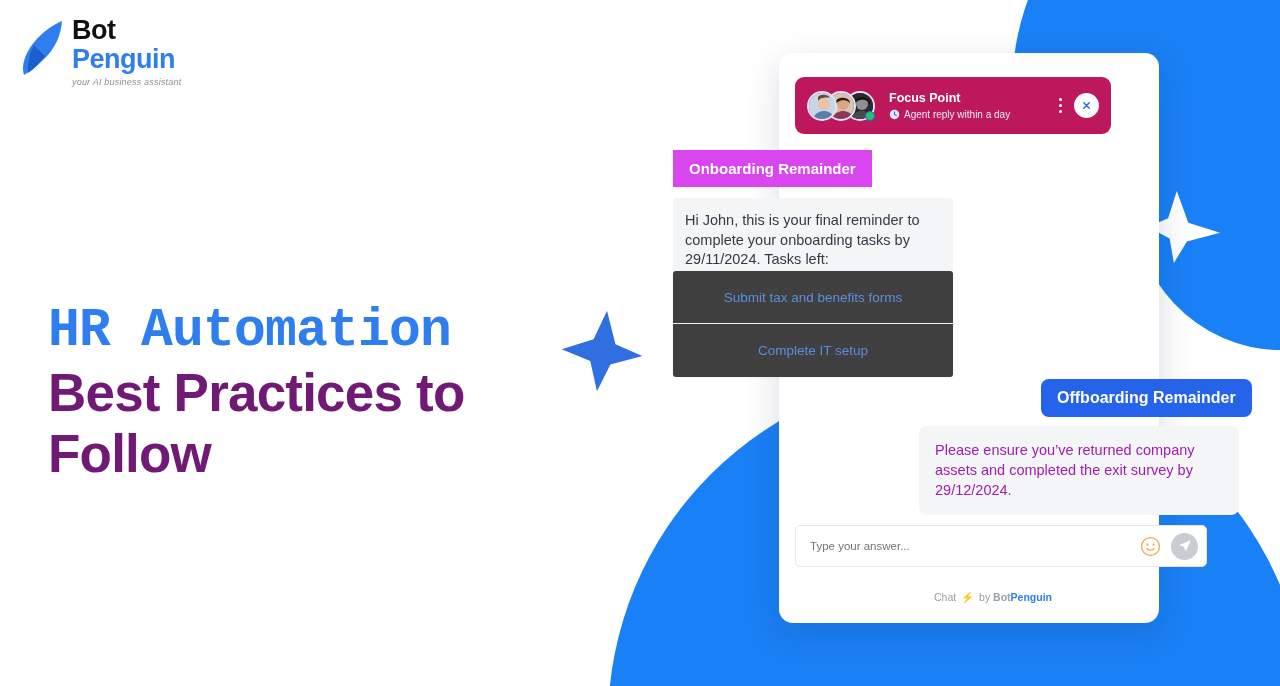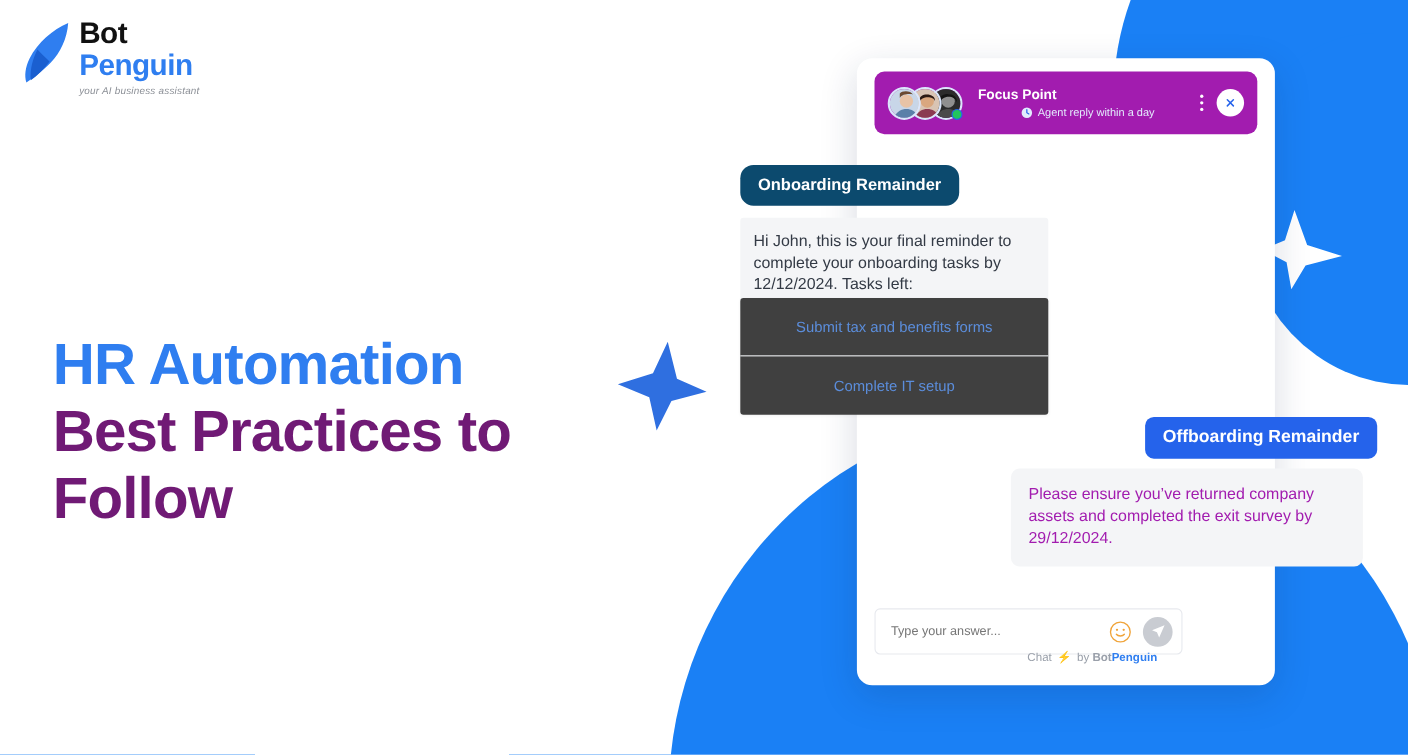--- a/index.html
+++ b/index.html
@@ -123,20 +123,21 @@
     font-size: 53px;
     font-weight: bold;
     line-height: 1.16;
     letter-spacing: -0.8px;
     color: #0b0b0d;
     max-width: 480px;
   }
   .headline .accent {
     color: #2f7ef0;
     display: block;
+    font-family: Liberation Mono, monospace;
   }
   .headline .rest {
     display: block;
     color: #701a75;
   }
 
   
   .chat-widget {
     position: absolute;
     left: 779px;
@@ -144,24 +145,24 @@
     width: 380px;
     height: 570px;
     background: #ffffff;
     border-radius: 14px;
     box-shadow: 0 10px 34px rgba(20, 40, 80, 0.16);
     z-index: 6;
   }
   .chat-header {
     position: absolute;
     left: 16px;
-    top: 12px;
-    width: 348px;
+    top: 24px;
+    width: 316px;
     height: 57px;
-    background: #a21caf;
+    background: #be185d;
     border-radius: 9px;
     display: flex;
     align-items: center;
     padding: 0 12px;
     box-sizing: border-box;
     z-index: 2;
   }
   .avatars {
     position: relative;
     width: 72px;
@@ -202,21 +203,20 @@
     color: #ffffff;
     font-size: 12.5px;
     font-weight: bold;
     line-height: 1.2;
   }
   .header-sub {
     display: flex;
     align-items: center;
     gap: 4px;
     margin-top: 3px;
-    justify-content: center;
   }
   .header-sub-text {
     color: #e3ecfd;
     font-size: 10px;
   }
   .header-actions {
     display: flex;
     align-items: center;
     gap: 10px;
     flex: none;
@@ -242,26 +242,26 @@
     display: flex;
     align-items: center;
     justify-content: center;
   }
 
   
   .msg-onboard-label {
     position: absolute;
     left: -106px;
     top: 97px;
-    background: #0c4a6e;
+    background: #d946ef;
     color: #ffffff;
     font-size: 15px;
     font-weight: bold;
     padding: 10px 16px;
-    border-radius: 12px;
+    border-radius: 0;
     z-index: 9;
     white-space: nowrap;
   }
   .msg-onboard-body {
     position: absolute;
     left: -106px;
     top: 145px;
     width: 280px;
     background: #f4f5f7;
     color: #333a45;
@@ -319,22 +319,22 @@
     padding: 14px 16px 15px 16px;
     box-sizing: border-box;
     border-radius: 8px;
     z-index: 8;
   }
 
   
   .composer {
     position: absolute;
     left: 16px;
-    bottom: 28px;
-    width: 280px;
+    bottom: 56px;
+    width: 412px;
     height: 42px;
     border: 1px solid #e7e9ee;
     border-radius: 5px;
     background: #ffffff;
     display: flex;
     align-items: center;
     padding: 0 8px 0 12px;
     box-sizing: border-box;
     z-index: 3;
   }
@@ -462,21 +462,21 @@
         </div>
         <div class="close-btn">
           <svg width="11" height="11" viewBox="0 0 12 12">
             <path d="M3 3 L9 9 M9 3 L3 9" stroke="#2563eb" stroke-width="1.5" stroke-linecap="round"></path>
           </svg>
         </div>
       </div>
     </div>
 
     <div class="msg-onboard-label">Onboarding Remainder</div>
-    <div class="msg-onboard-body">Hi John, this is your final reminder to complete your onboarding tasks by 12/12/2024. Tasks left:</div>
+    <div class="msg-onboard-body">Hi John, this is your final reminder to complete your onboarding tasks by 29/11/2024. Tasks left:</div>
 
     <div class="option-list">
       <div class="option">Submit tax and benefits forms</div>
       <div class="option">Complete IT setup</div>
     </div>
 
     <div class="msg-offboard-label">Offboarding Remainder</div>
     <div class="msg-offboard-body">Please ensure you’ve returned company assets and completed the exit survey by 29/12/2024.</div>
 
     <div class="composer">

